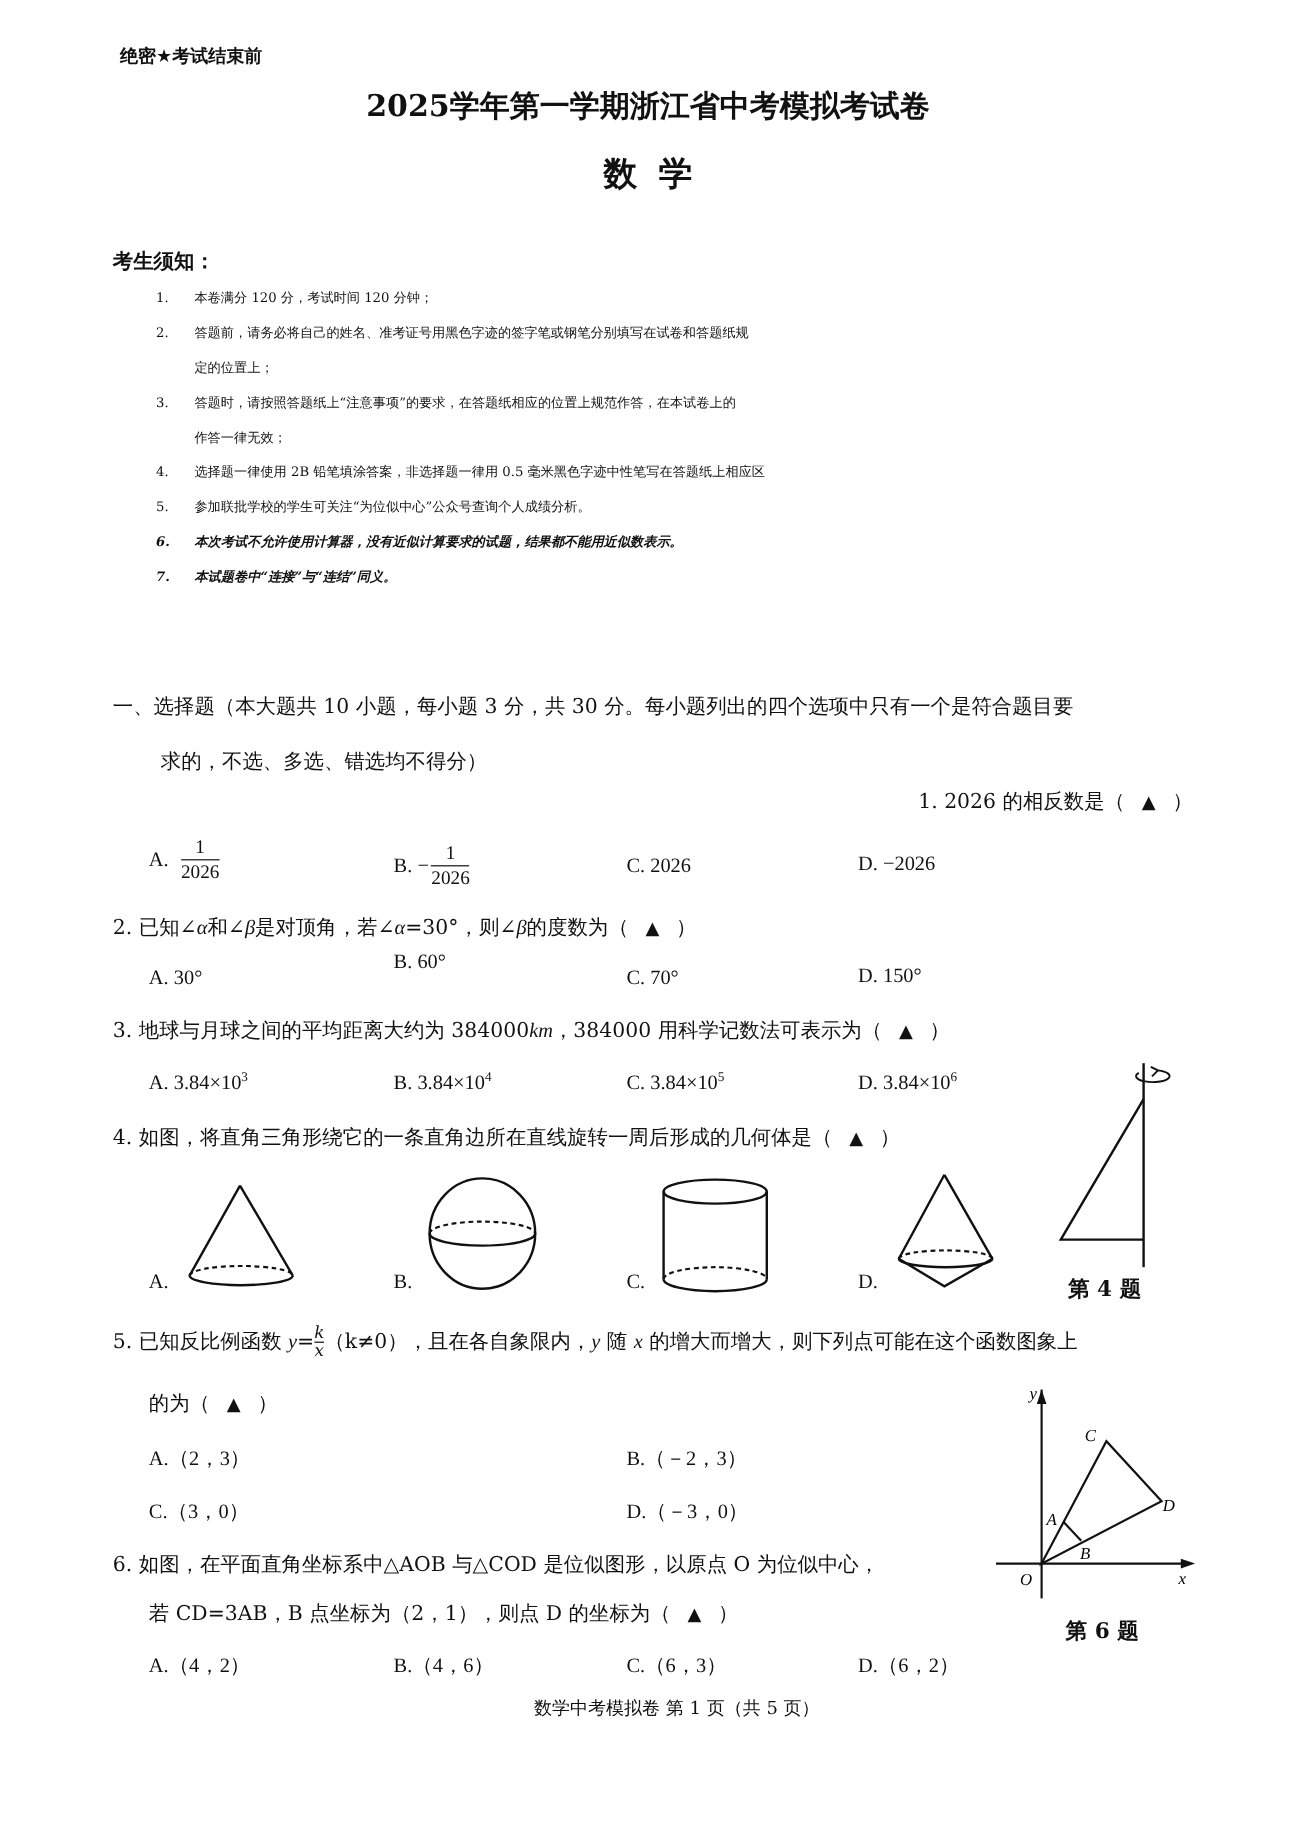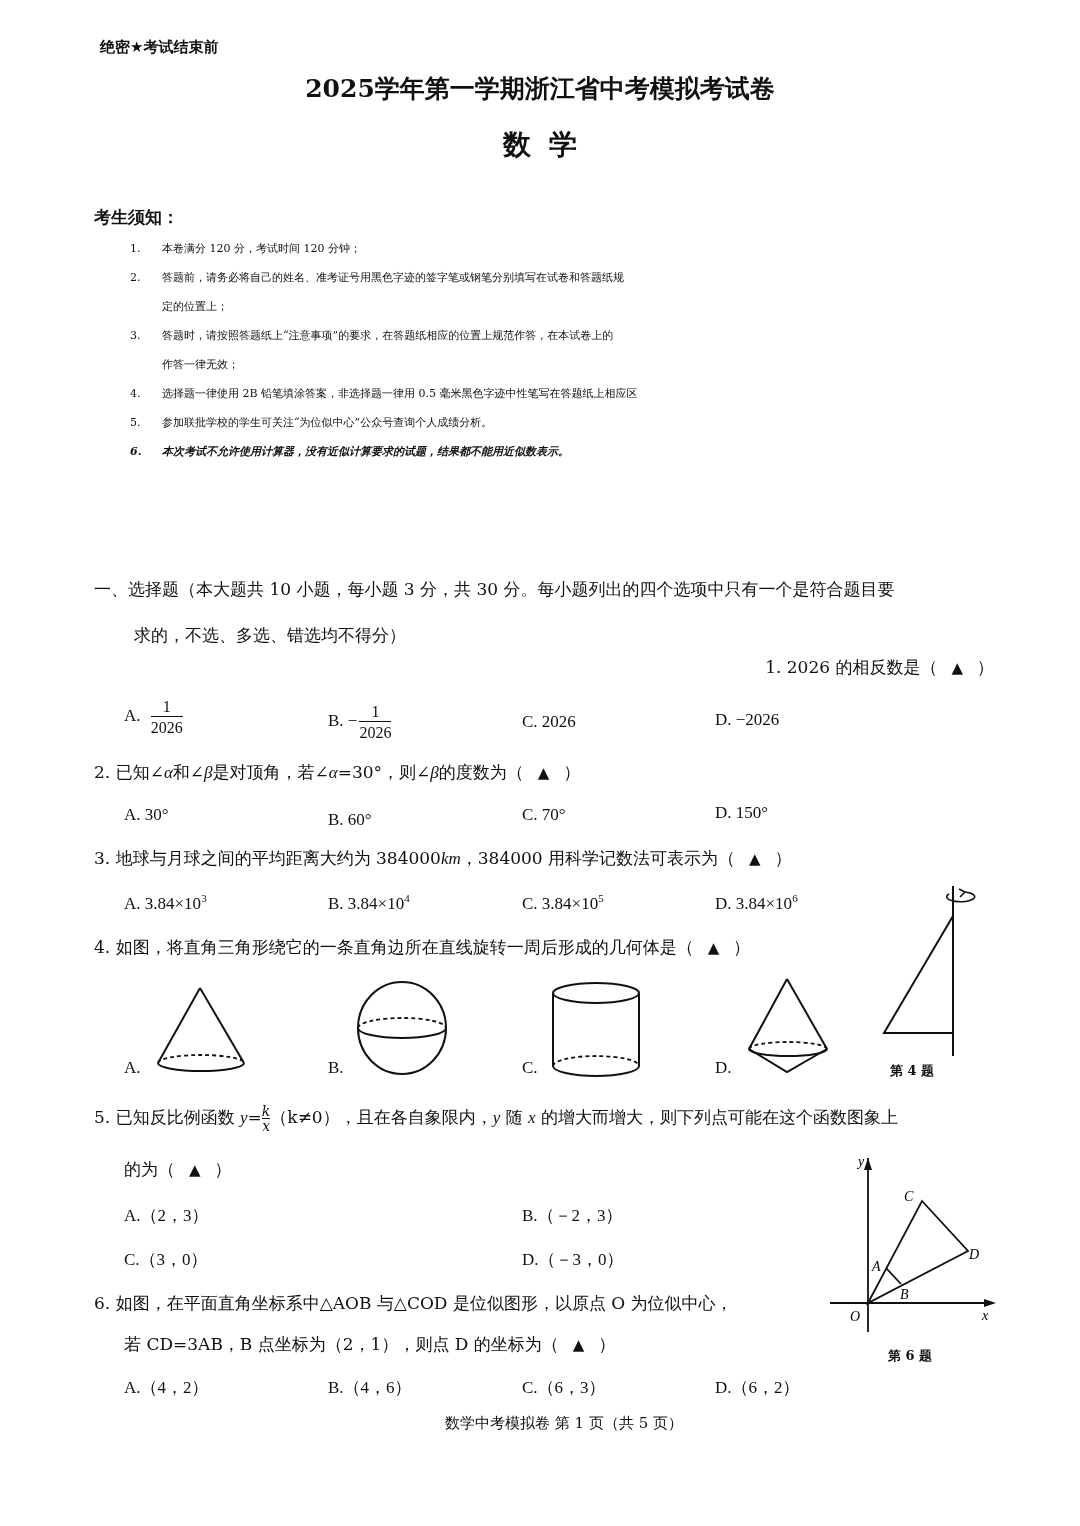--- a/index.html
+++ b/index.html
@@ -22,39 +22,40 @@
   .opt { position: absolute; font-size: 17px; font-family: "Liberation Serif", serif; }
   .tri { font-size: 15px; padding: 0 14px; }
   .frac { display: inline-block; vertical-align: middle; text-align: center; font-size: 16px; line-height: 18px; margin-left: 6px; }
   .frac span { display: block; }
   .frac .den { border-top: 1.5px solid #111; padding-top: 2px; }
   .mfrac { display: inline-block; vertical-align: middle; text-align: center; font-size: 14px; line-height: 14px; font-style: italic; }
   .mfrac span { display: block; }
   .mfrac .den { border-top: 1px solid #111; }
   sup { font-size: 11px; }
   i.m { font-family: "Liberation Serif", serif; font-style: italic; }
-  .caption { font-size: 13px; font-weight: bold; }
+  .caption { font-size: 18px; font-weight: bold; }
   .footer { left: 0; width: 1080px; top: 1414px; text-align: center; font-size: 15px; padding-left: 24px; }
   svg { position: absolute; overflow: visible; }
 </style>
 </head>
 <body>
 
 <div class="abs confidential">绝密★考试结束前</div>
 <div class="abs title">2025学年第一学期浙江省中考模拟考试卷</div>
 <div class="abs subject">数学</div>
 
 <div class="abs notice-head">考生须知：</div>
 <div class="abs notice" style="top:234px;">
   <div><span class="num">1.</span><span>本卷满分 120 分，考试时间 120 分钟；</span></div>
   <div><span class="num">2.</span><span>答题前，请务必将自己的姓名、准考证号用黑色字迹的签字笔或钢笔分别填写在试卷和答题纸规</span><span class="cont">定的位置上；</span></div>
   <div><span class="num">3.</span><span>答题时，请按照答题纸上“注意事项”的要求，在答题纸相应的位置上规范作答，在本试卷上的</span><span class="cont">作答一律无效；</span></div>
   <div><span class="num">4.</span><span>选择题一律使用 2B 铅笔填涂答案，非选择题一律用 0.5 毫米黑色字迹中性笔写在答题纸上相应区</span></div>
   <div><span class="num">5.</span><span>参加联批学校的学生可关注“为位似中心”公众号查询个人成绩分析。</span></div>
   <div class="kaiti"><span class="num">6.</span><span>本次考试不允许使用计算器，没有近似计算要求的试题，结果都不能用近似数表示。</span></div>
+  <div class="kaiti"><span class="num">7.</span><span>本试题卷中“连接”与“连结”同义。</span></div>
 </div>
 
 <div class="abs section">
   <span>一、选择题（本大题共 10 小题，每小题 3 分，共 30 分。每小题列出的四个选项中只有一个是符合题目要</span>
   <span class="indent">求的，不选、多选、错选均不得分）</span>
 </div>
 
 <div class="abs q" style="top:656px;text-align:right;">
   <span>1.</span> <span>2026 的相反数是（</span><span class="tri">▲</span>）
 </div>
@@ -66,21 +67,21 @@
   <span>B.</span>
   <span>−</span><span class="frac" style="margin-left:2px"><span>1</span><span class="den">2026</span></span>
 </div>
 <div class="opt" style="left:522px; top:712px;">C.  2026</div>
 <div class="opt" style="left:715px; top:710px;">D.  −2026</div>
 
 <div class="abs q" style="top:761px;">
   <span>2.</span> <span>已知∠</span><i class="m">α</i><span>和∠</span><i class="m">β</i><span>是对顶角，若∠</span><i class="m">α</i><span>=30°，则∠</span><i class="m">β</i><span>的度数为（</span><span class="tri">▲</span>）
 </div>
 <div class="opt" style="left:124px; top:805px;">A.  30°</div>
-<div class="opt" style="left:328px; top:810px;">B.  60°</div>
+<div class="opt" style="left:328px; top:792px;">B.  60°</div>
 <div class="opt" style="left:522px; top:805px;">C.  70°</div>
 <div class="opt" style="left:715px; top:803px;">D.  150°</div>
 
 <div class="abs q" style="top:847px;">
   <span>3.</span> <span>地球与月球之间的平均距离大约为 384000</span><i class="m">km</i><span>，384000 用科学记数法可表示为（</span><span class="tri">▲</span>）
 </div>
 <div class="opt" style="left:124px; top:892px;"><span>A.  3.84×10</span><sup>3</sup></div>
 <div class="opt" style="left:328px; top:892px;"><span>B.  3.84×10</span><sup>4</sup></div>
 <div class="opt" style="left:522px; top:892px;"><span>C.  3.84×10</span><sup>5</sup></div>
 <div class="opt" style="left:715px; top:892px;"><span>D.  3.84×10</span><sup>6</sup></div>

